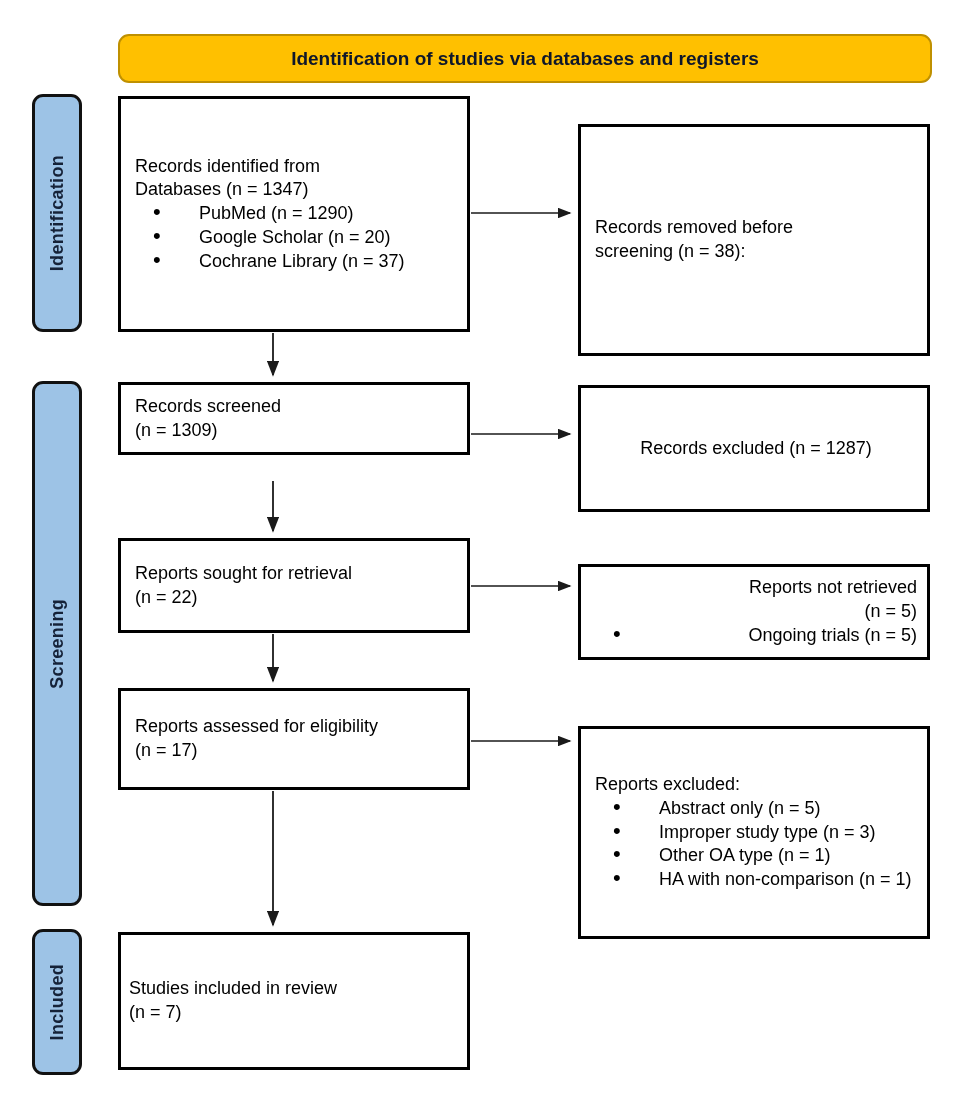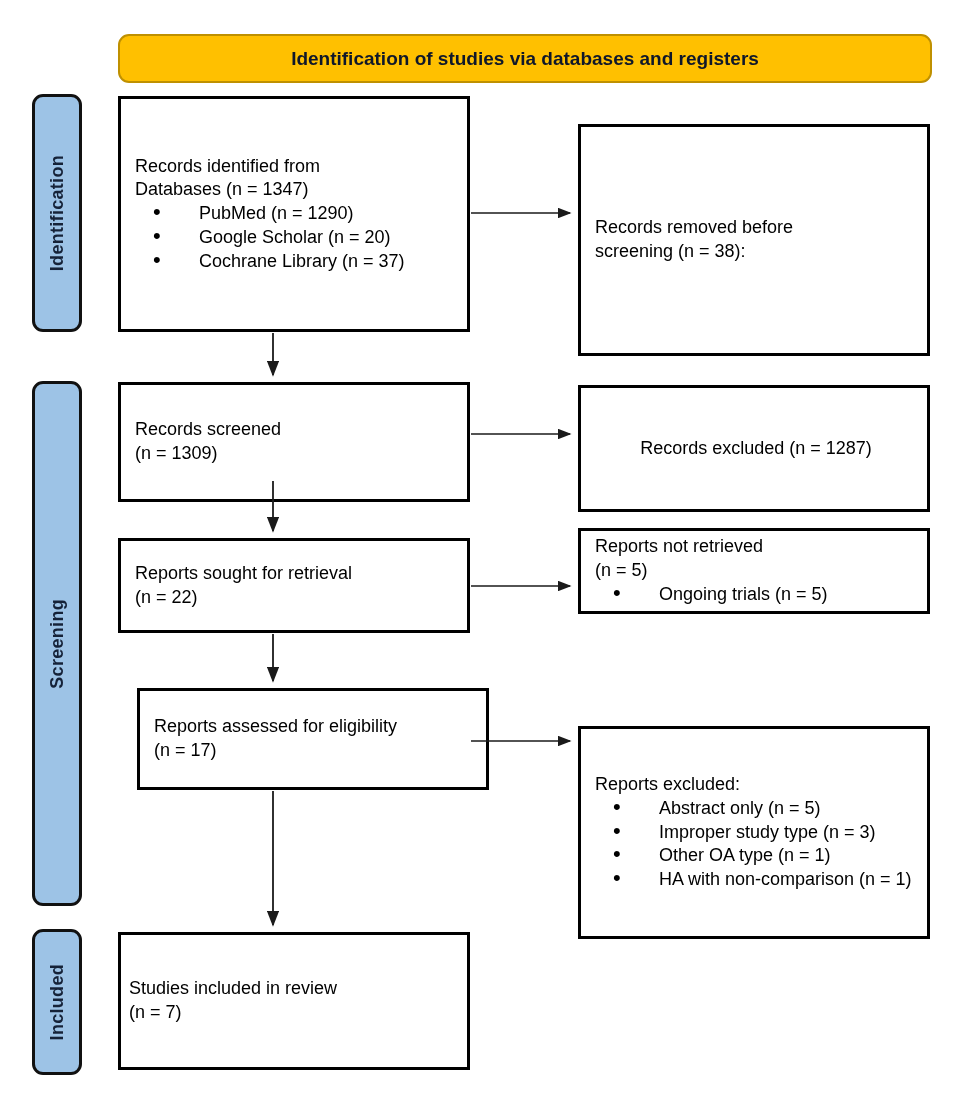--- a/index.html
+++ b/index.html
@@ -92,50 +92,50 @@
   <div class="box left-col" style="top:96px;height:236px;">
     <div class="heading">Records identified from
 Databases (n = 1347)</div>
     <ul class="bullets">
         <li>PubMed (n = 1290)</li>
         <li>Google Scholar (n = 20)</li>
         <li>Cochrane Library (n = 37)</li>
       </ul>
   </div>
 
-  <div class="box left-col" style="top:382px;height:120px;">
+  <div class="box left-col" style="top:382px;height:73px;">
     <div class="heading">Records screened
 (n = 1309)</div>
   </div>
 
   <div class="box left-col" style="top:538px;height:95px;">
     <div class="heading">Reports sought for retrieval
 (n = 22)</div>
   </div>
 
-  <div class="box left-col" style="top:688px;height:102px;margin-left:19px;">
+  <div class="box left-col" style="top:688px;height:102px;">
     <div class="heading">Reports assessed for eligibility
 (n = 17)</div>
   </div>
 
   <div class="box left-col" style="top:932px;height:138px;padding-left:8px;">
     <div class="heading">Studies included in review
 (n = 7)</div>
   </div>
 
   <div class="box right-col" style="top:98px;height:232px;margin-top:26px;">
     <div class="heading">Records removed before
 screening (n = 38):</div>
   </div>
 
   <div class="box right-col" style="top:385px;height:127px;align-items:center;">
     <div class="heading">Records excluded (n = 1287)</div>
   </div>
 
-  <div class="box right-col" style="top:528px;height:86px;">
+  <div class="box right-col" style="top:564px;height:96px;text-align:right;">
     <div class="heading">Reports not retrieved
 (n = 5)</div>
     <ul class="bullets">
         <li>Ongoing trials (n = 5)</li>
       </ul>
   </div>
 
   <div class="box right-col" style="top:690px;height:213px;margin-top:36px;">
     <div class="heading">Reports excluded:</div>
     <ul class="bullets">

